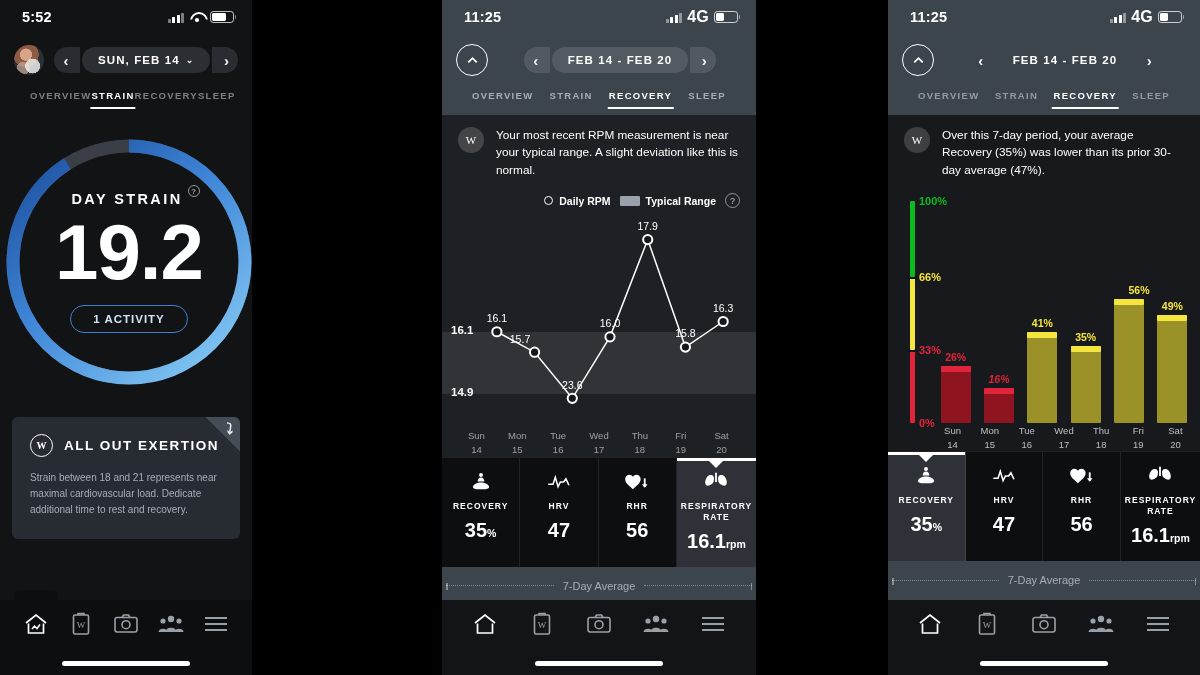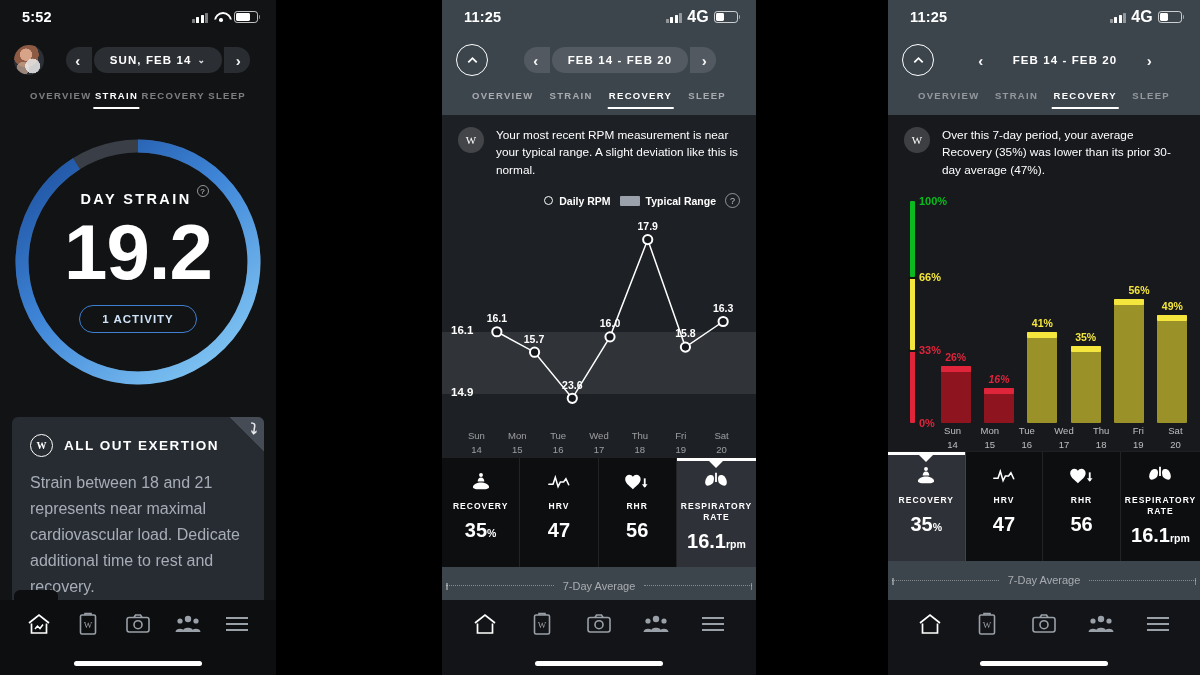--- a/index.html
+++ b/index.html
@@ -5,21 +5,21 @@
   * { box-sizing: border-box; margin: 0; padding: 0; }
   html, body {
     width: 1200px; height: 675px;
     background: #000; overflow: hidden;
     font-family: "Liberation Sans", sans-serif;
     -webkit-font-smoothing: antialiased;
   }
   .stage { position: relative; width: 1200px; height: 675px; background: #000; }
 
   .phone { position: absolute; top: 0; height: 675px; overflow: hidden; }
-  #phone1 { left: 0px;   width: 276px; background: #111315; }
+  #phone1 { left: 0px;   width: 252px; background: #111315; }
   #phone2 { left: 442px; width: 314px; background: #3c444c; }
   #phone3 { left: 888px; width: 312px; background: #3c444c; }
 
   
   .statusbar {
     position: relative; height: 34px;
     display: flex; align-items: center; justify-content: space-between;
     padding: 0 18px 0 22px;
   }
   .st-time { color: #fff; font-size: 14.5px; font-weight: bold; letter-spacing: .2px; }
@@ -94,21 +94,21 @@
               padding: 17px 18px 20px; overflow: hidden; }
   .fold { position: absolute; top:0; right:0; width: 34px; height: 34px;
           background: linear-gradient(225deg, #454c55 50%, transparent 50.5%); }
   .fold span { position:absolute; right: 7px; top: 3px; color:#e7e9ec; font-size: 15px;
                font-weight: bold; transform: rotate(8deg); }
   .cardhead { display:flex; align-items:center; gap: 11px; margin-bottom: 13px; }
   .wlogo { width: 23px; height: 23px; border-radius: 50%; border: 1.4px solid #fff;
            display:flex; align-items:center; justify-content:center; color:#fff;
            font-size: 10px; font-weight: bold; flex: 0 0 23px; font-family: "Liberation Serif", serif; }
   .cardtitle { color:#fff; font-size: 13.5px; font-weight: bold; letter-spacing: 1.5px; }
-  .cardbody { color: #a7adb6; font-size: 16px; line-height: 1.62; }
+  .cardbody { color: #a7adb6; font-size: 10px; line-height: 1.62; }
 
   
   .chartzone { position: relative; }
   .msgrow { display:flex; gap: 12px; padding: 12px 16px 0; }
   .msgdot { width: 26px; height: 26px; border-radius: 50%; background: rgba(255,255,255,.17);
             color:#fff; font-size: 11px; display:flex; align-items:center; justify-content:center;
             flex: 0 0 26px; font-family: "Liberation Serif", serif; }
   .msgtxt { color:#fff; font-size: 11.8px; line-height: 1.48; font-weight: 500; }
 
   .legend { display:flex; align-items:center; justify-content:flex-end; gap: 9px;
@@ -117,21 +117,21 @@
   .lgdot { width: 9px; height: 9px; border-radius:50%; border: 1.6px solid #fff; }
   .lgsw { width: 20px; height: 10px; background: #9aa1ab; border-radius: 1px; }
   .lgq { width: 15px; height: 15px; border-radius: 50%; border: 1px solid rgba(255,255,255,.5);
          color: rgba(255,255,255,.7); font-size: 9px; display:flex; align-items:center;
          justify-content:center; }
 
   .plot { position: relative; height: 215px; margin-top: 6px; }
   .band { position: absolute; left: 0; right: 0; background: rgba(255,255,255,.085); }
   .bandlbl { position: absolute; left: 9px; color:#fff; font-size: 11.5px; font-weight: bold; }
   .plot svg { position:absolute; inset:0; width:100%; height:100%; }
-  .ptlbl { position:absolute; color:#fff; font-size: 10.5px; font-weight: bold; transform: translate(-50%,-100%); }
+  .ptlbl { position:absolute; color:#fff; font-size: 10.5px; font-weight: normal; transform: translate(-50%,-100%); }
 
   .daylabels { display:flex; padding: 0 14px; }
   .daylabels div { flex:1; text-align:center; color: rgba(255,255,255,.55); font-size: 9.5px;
                    line-height: 1.45; }
   .p3 .daylabels div { color: rgba(255,255,255,.7); }
 
   
   .barplot { position: relative; height: 262px; margin: 10px 0 0; }
   .axis { position: absolute; left: 22px; top: 12px; bottom: 28px; width: 5px; }
   .axis i { position:absolute; left:0; width: 5px; border-radius: 1px; display:block; }
@@ -366,21 +366,21 @@
             <polyline points="54.85714285714286,117.73809523809511 92.57142857142857,138.2142857142857 130.28571428571428,184.28571428571422 168,122.8571428571428 205.71428571428572,25.595238095238102 243.42857142857144,133.09523809523802 281.1428571428571,107.4999999999999" fill="none" stroke="#ffffff" stroke-width="1.5"></polyline>
             <circle cx="54.85714285714286" cy="117.73809523809511" r="4.6" fill="#14171b" stroke="#fff" stroke-width="2"></circle>
             <circle cx="92.57142857142857" cy="138.2142857142857" r="4.6" fill="#14171b" stroke="#fff" stroke-width="2"></circle>
             <circle cx="130.28571428571428" cy="184.28571428571422" r="4.6" fill="#14171b" stroke="#fff" stroke-width="2"></circle>
             <circle cx="168" cy="122.8571428571428" r="4.6" fill="#14171b" stroke="#fff" stroke-width="2"></circle>
             <circle cx="205.71428571428572" cy="25.595238095238102" r="4.6" fill="#14171b" stroke="#fff" stroke-width="2"></circle>
             <circle cx="243.42857142857144" cy="133.09523809523802" r="4.6" fill="#14171b" stroke="#fff" stroke-width="2"></circle>
             <circle cx="281.1428571428571" cy="107.4999999999999" r="4.6" fill="#14171b" stroke="#fff" stroke-width="2"></circle>
           </svg>
           <div class="ptlbl" style="left: 54.8571px; top: 109.738px;">16.1</div>
-          <div class="ptlbl" style="left: 92px; top: 130.214px;">15.7</div>
+          <div class="ptlbl" style="left: 78px; top: 130.214px;">15.7</div>
           <div class="ptlbl" style="left: 130.286px; top: 176.286px;">23.6</div>
           <div class="ptlbl" style="left: 168px; top: 114.857px;">16.0</div>
           <div class="ptlbl" style="left: 205.714px; top: 17.5952px;">17.9</div>
           <div class="ptlbl" style="left: 243.429px; top: 125.095px;">15.8</div>
           <div class="ptlbl" style="left: 281.143px; top: 99.5px;">16.3</div>
         </div>
 
       <div class="daylabels" id="rpmDays">
           <div>Sun<br>14</div>
           <div>Mon<br>15</div>

